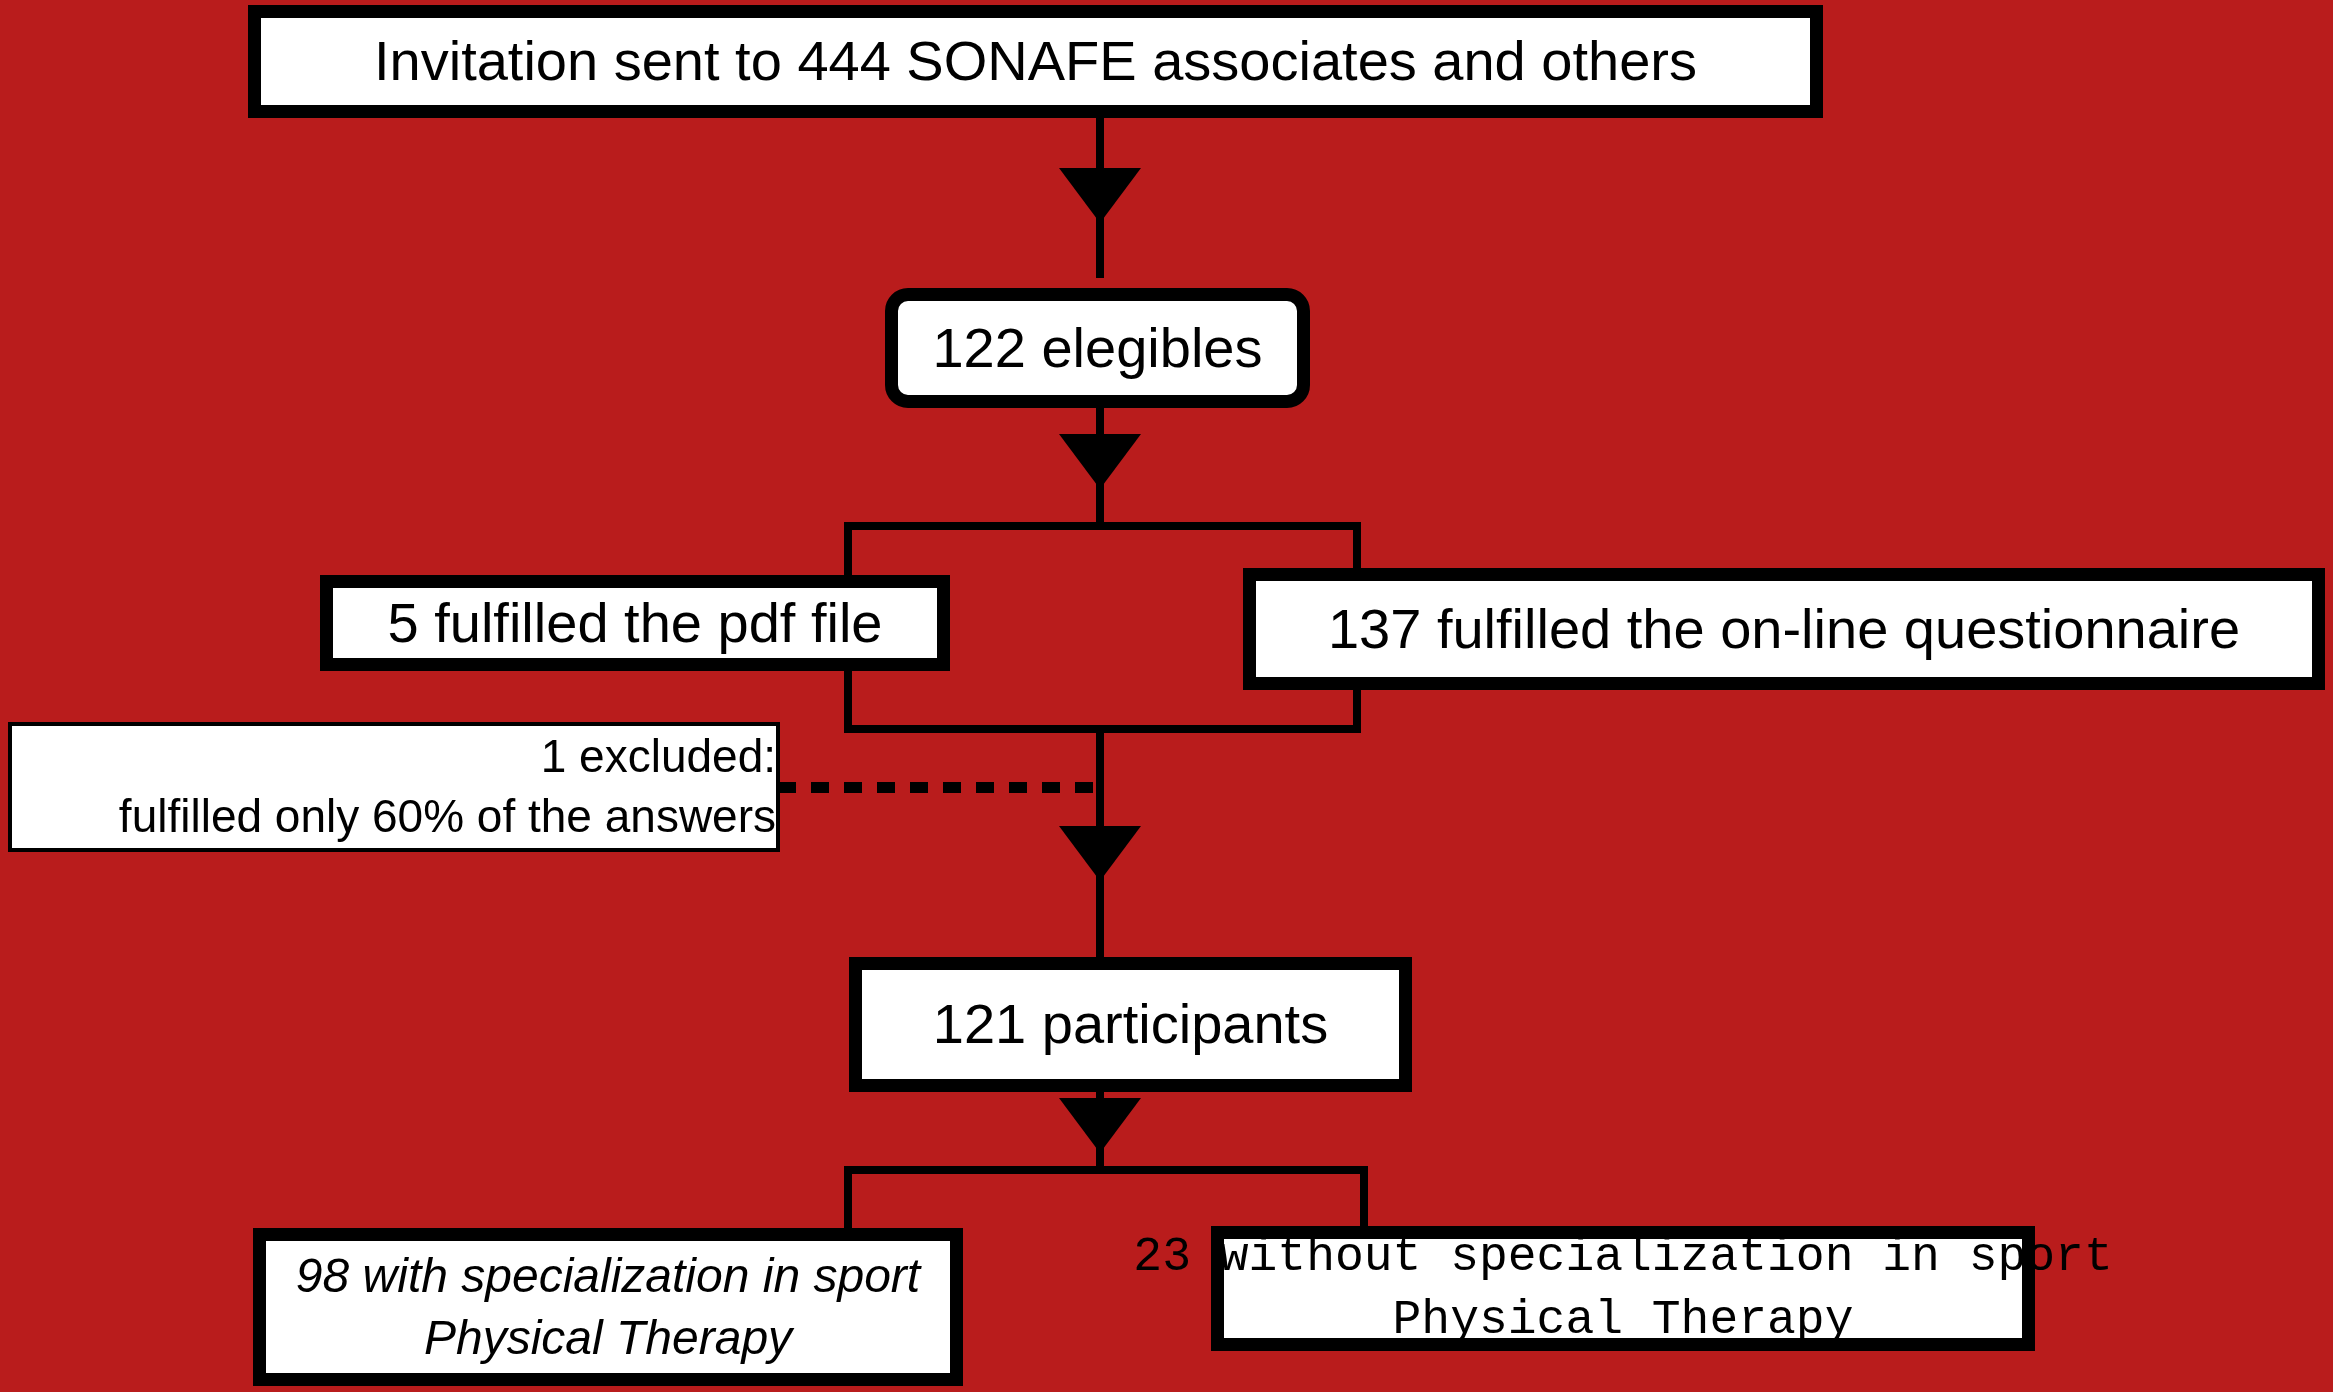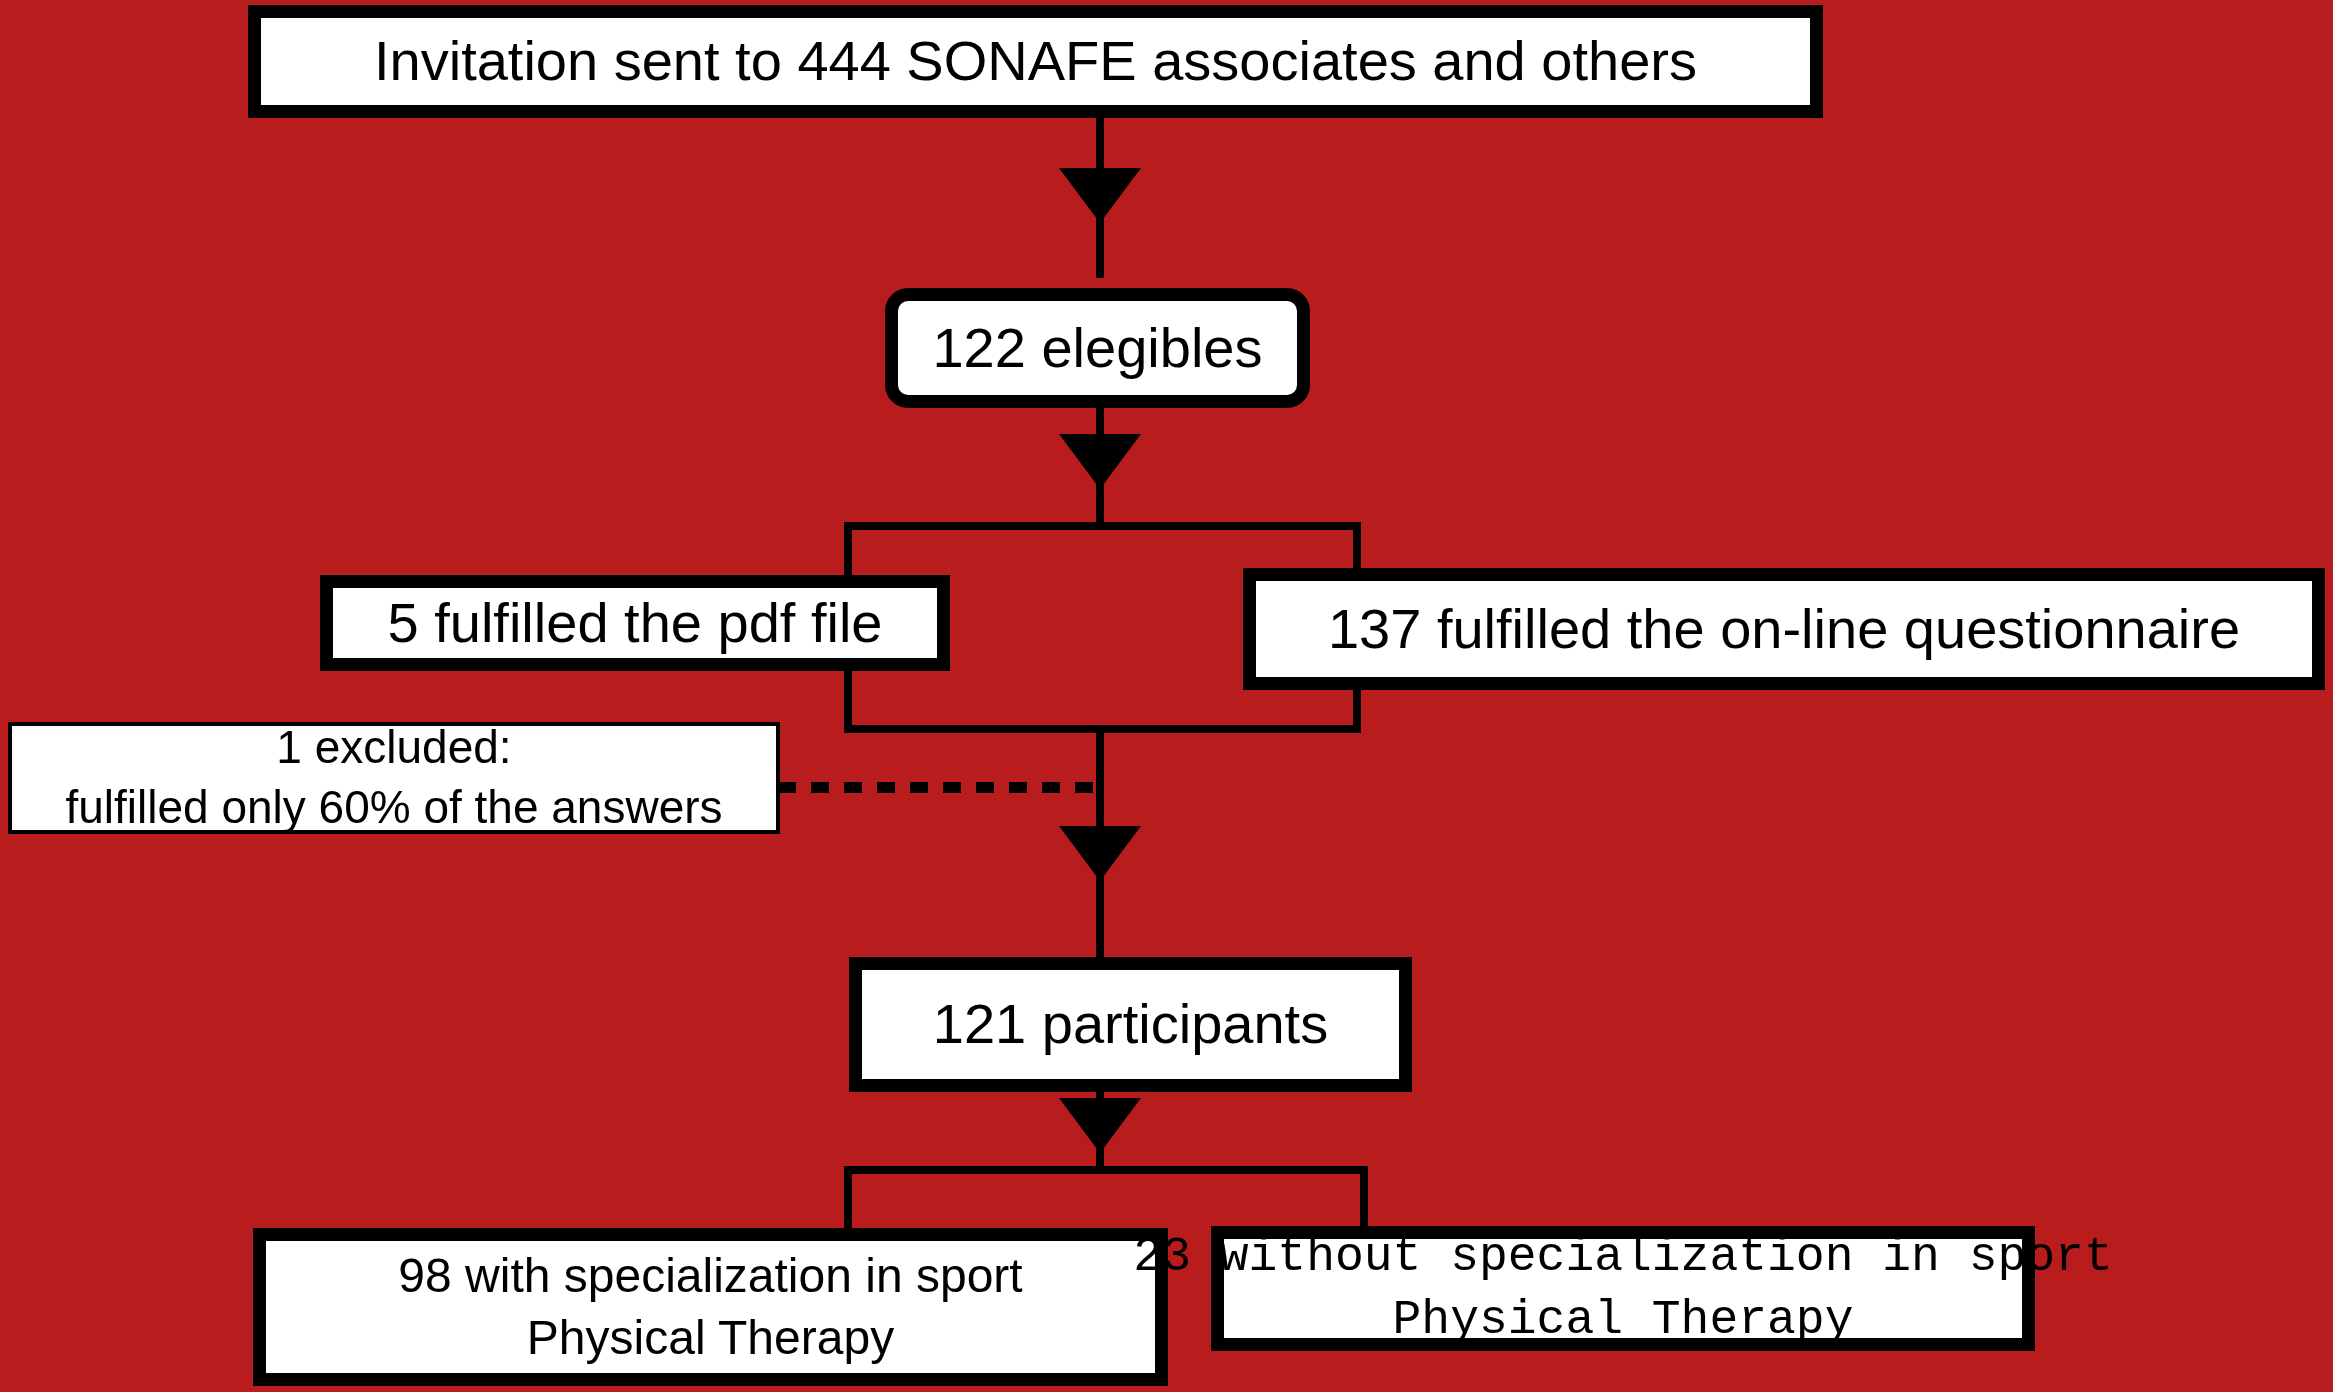--- a/index.html
+++ b/index.html
@@ -67,31 +67,31 @@
   
   #box-invitation   { left: 248px;  top: 5px;    width: 1575px; height: 113px; }
   #vline-1          { left: 1096px; top: 118px;  width: 8px;    height: 160px; }
   #arrowhead-1      { left: 1059px; top: 168px; }
   #box-eligibles    { left: 885px;  top: 288px;  width: 425px;  height: 120px; border-radius: 23px; }
   #vline-2          { left: 1096px; top: 398px;  width: 8px;    height: 124px; }
   #arrowhead-2      { left: 1059px; top: 434px; }
   #rect-connector   { left: 844px;  top: 522px;  width: 517px;  height: 211px; }
   #box-pdf          { left: 320px;  top: 575px;  width: 630px;  height: 96px; }
   #box-online       { left: 1243px; top: 568px;  width: 1082px; height: 122px; }
-  #box-excluded     { left: 8px;    top: 722px;  width: 772px;  height: 112px; }
+  #box-excluded     { left: 8px;    top: 722px;  width: 772px;  height: 130px; align-items: flex-end; }
   #dashed-exclusion { left: 778px;  top: 782px;  width: 322px; }
   #vline-3          { left: 1096px; top: 733px;  width: 8px;    height: 224px; }
   #arrowhead-3      { left: 1059px; top: 826px; }
   #box-participants { left: 849px;  top: 957px;  width: 563px;  height: 135px; }
   #vline-4          { left: 1096px; top: 1092px; width: 8px;    height: 80px; }
   #arrowhead-4      { left: 1059px; top: 1098px; }
   #hline-split      { left: 844px;  top: 1166px; width: 524px;  height: 8px; }
   #vline-split-l    { left: 844px;  top: 1166px; width: 8px;    height: 62px; }
   #vline-split-r    { left: 1360px; top: 1166px; width: 8px;    height: 62px; }
-  #box-with-spec    { left: 253px;  top: 1228px; width: 915px;  height: 158px; }
+  #box-with-spec    { left: 253px;  top: 1228px; width: 710px;  height: 158px; font-style: italic; }
   #box-without-spec { left: 1211px; top: 1226px; width: 824px;  height: 125px; font-family: Liberation Mono, monospace; }
 </style>
 </head>
 <body>
 
 <div id="figure">
 
   <div class="vline" id="vline-1"></div>
   <div class="arrowhead" id="arrowhead-1"></div>
 

